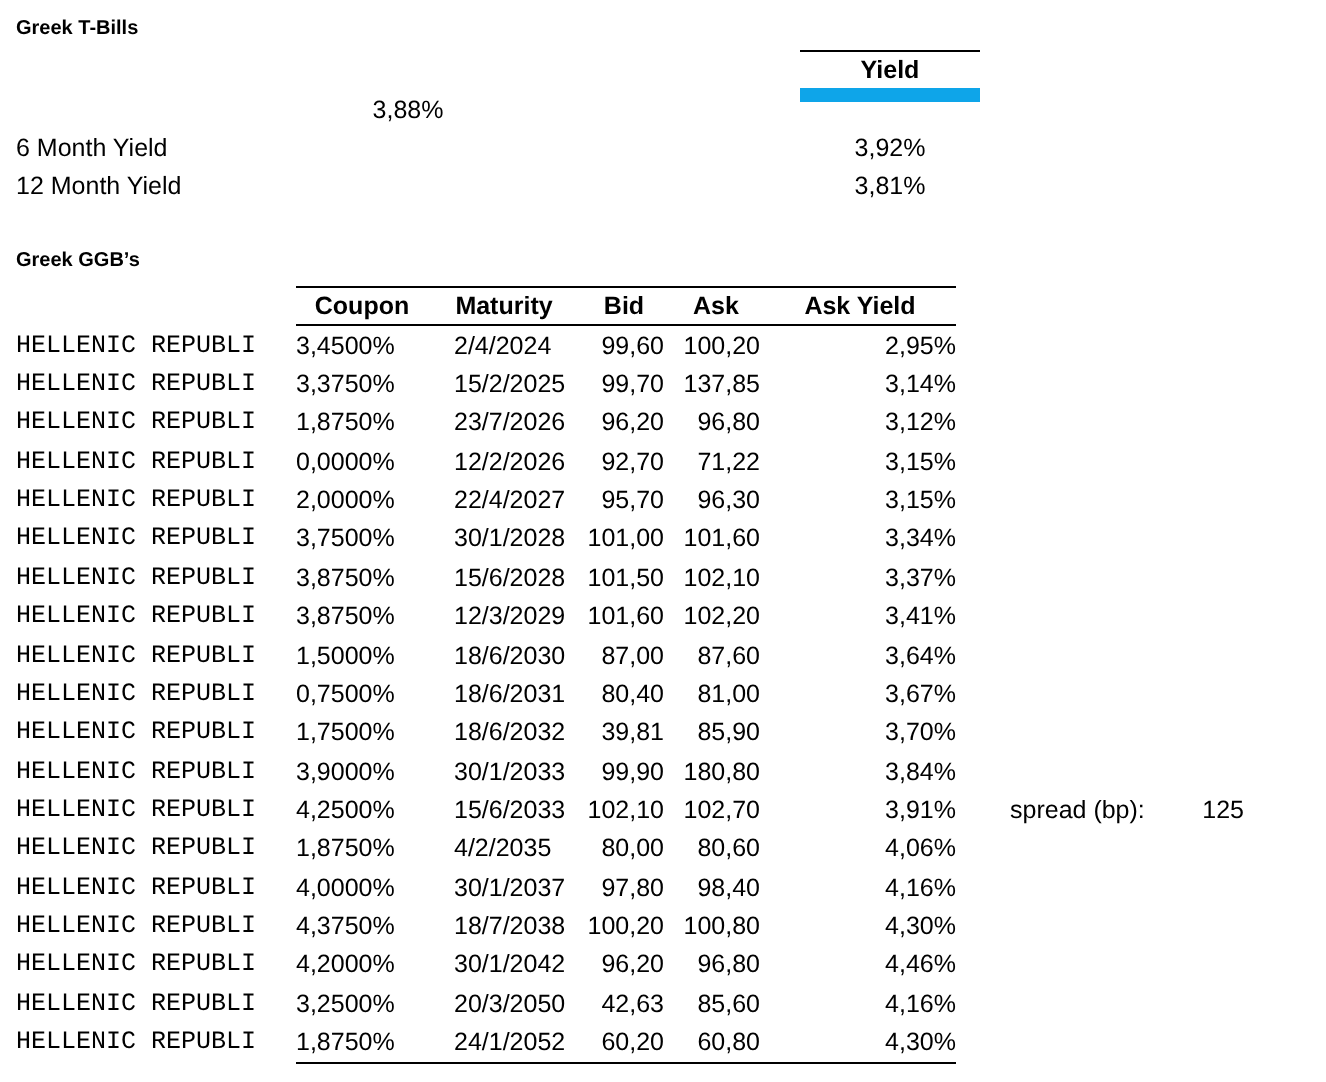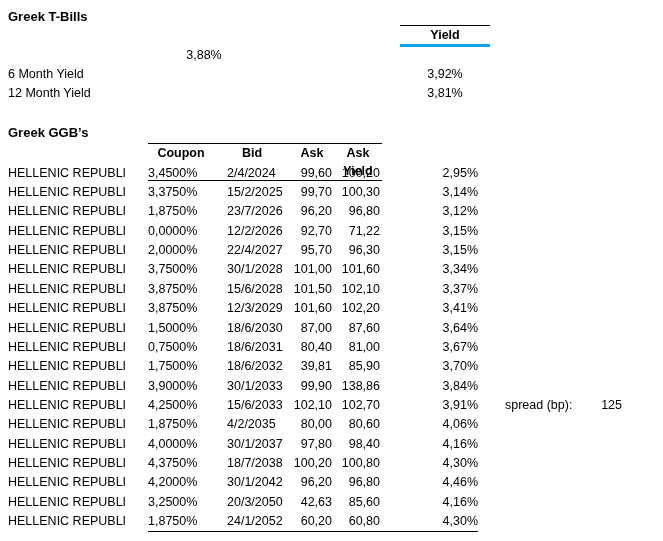--- a/index.html
+++ b/index.html
@@ -6,45 +6,45 @@
   .sheet {
     position:relative;
     width:663px; height:541px;
     background:#ffffff;
     color:#000000;
     font-family:"Liberation Sans", sans-serif;
     font-size:12.5px;
     overflow:hidden;
   }
   * { box-sizing:border-box; }
-  .title { position:absolute; left:8px; font-weight:bold; font-size:13px; }
+  .title { position:absolute; left:8px; font-weight:bold; font-size:10px; }
   .title-tbills { top:9px; }
   .title-ggbs  { top:125px; }
 
   
   .tb-table { position:absolute; left:8px; top:25px; }
   .tb-grid  { display:grid; grid-template-columns:392px 90px; }
   .tb-header-row { height:20px; }
   .tb-yield-th {
-    border-top:1px solid #000; border-bottom:3px solid #0ea5e9;
+    border-top:1px solid #000; border-bottom:7px solid #0ea5e9;
     font-weight:bold; text-align:center; line-height:18px;
   }
   .tb-row { height:19.4px; align-items:center; }
   .tb-val { text-align:center; }
 
   
   .ggb-table { position:absolute; left:8px; top:143px; }
   .ggb-grid { display:grid; grid-template-columns:140px 66px 76px 44px 48px 96px; }
   .ggb-header-row { height:20px; }
   .ggb-th {
     border-top:1px solid #000; border-bottom:1px solid #000;
     font-weight:bold; text-align:center; line-height:18px;
   }
   .ggb-row { height:19.37px; align-items:center; }
-  .c-name    { text-align:left; }
+  .c-name    { text-align:left;font-family:Liberation Mono, monospace; }
   .c-coupon  { text-align:left; }
   .c-mat     { text-align:left; padding-left:13px; }
   .c-bid     { text-align:right; padding-right:2px; }
   .c-ask     { text-align:right; padding-right:2px; }
   .c-ay      { text-align:right; }
   .ggb-bottom-line { height:0; border-top:1px solid #000; }
 
   
   .spread-label { position:absolute; left:505px; top:398px; }
   .spread-value { position:absolute; left:570px; top:398px; width:52px; text-align:right; }
@@ -78,41 +78,42 @@
         </div>
       </div>
   </div>
 
   <div class="title title-ggbs">Greek GGB’s</div>
 
   <div class="ggb-table">
     <div class="ggb-grid ggb-header-row">
       <div></div>
       <div class="ggb-th">Coupon</div>
+      <div class="ggb-th">Maturity</div>
       <div class="ggb-th">Bid</div>
       <div class="ggb-th">Ask</div>
       <div class="ggb-th">Ask Yield</div>
     </div>
     <div>
 
         <div class="ggb-grid ggb-row">
           <div class="c-name">HELLENIC REPUBLI</div>
           <div class="c-coupon">3,4500%</div>
           <div class="c-mat">2/4/2024</div>
           <div class="c-bid">99,60</div>
           <div class="c-ask">100,20</div>
           <div class="c-ay">2,95%</div>
         </div>
 
         <div class="ggb-grid ggb-row">
           <div class="c-name">HELLENIC REPUBLI</div>
           <div class="c-coupon">3,3750%</div>
           <div class="c-mat">15/2/2025</div>
           <div class="c-bid">99,70</div>
-          <div class="c-ask">100,30</div>
+          <div class="c-ask">137,85</div>
           <div class="c-ay">3,14%</div>
         </div>
 
         <div class="ggb-grid ggb-row">
           <div class="c-name">HELLENIC REPUBLI</div>
           <div class="c-coupon">1,8750%</div>
           <div class="c-mat">23/7/2026</div>
           <div class="c-bid">96,20</div>
           <div class="c-ask">96,80</div>
           <div class="c-ay">3,12%</div>
@@ -188,21 +189,21 @@
           <div class="c-bid">39,81</div>
           <div class="c-ask">85,90</div>
           <div class="c-ay">3,70%</div>
         </div>
 
         <div class="ggb-grid ggb-row">
           <div class="c-name">HELLENIC REPUBLI</div>
           <div class="c-coupon">3,9000%</div>
           <div class="c-mat">30/1/2033</div>
           <div class="c-bid">99,90</div>
-          <div class="c-ask">138,86</div>
+          <div class="c-ask">180,80</div>
           <div class="c-ay">3,84%</div>
         </div>
 
         <div class="ggb-grid ggb-row">
           <div class="c-name">HELLENIC REPUBLI</div>
           <div class="c-coupon">4,2500%</div>
           <div class="c-mat">15/6/2033</div>
           <div class="c-bid">102,10</div>
           <div class="c-ask">102,70</div>
           <div class="c-ay">3,91%</div>

